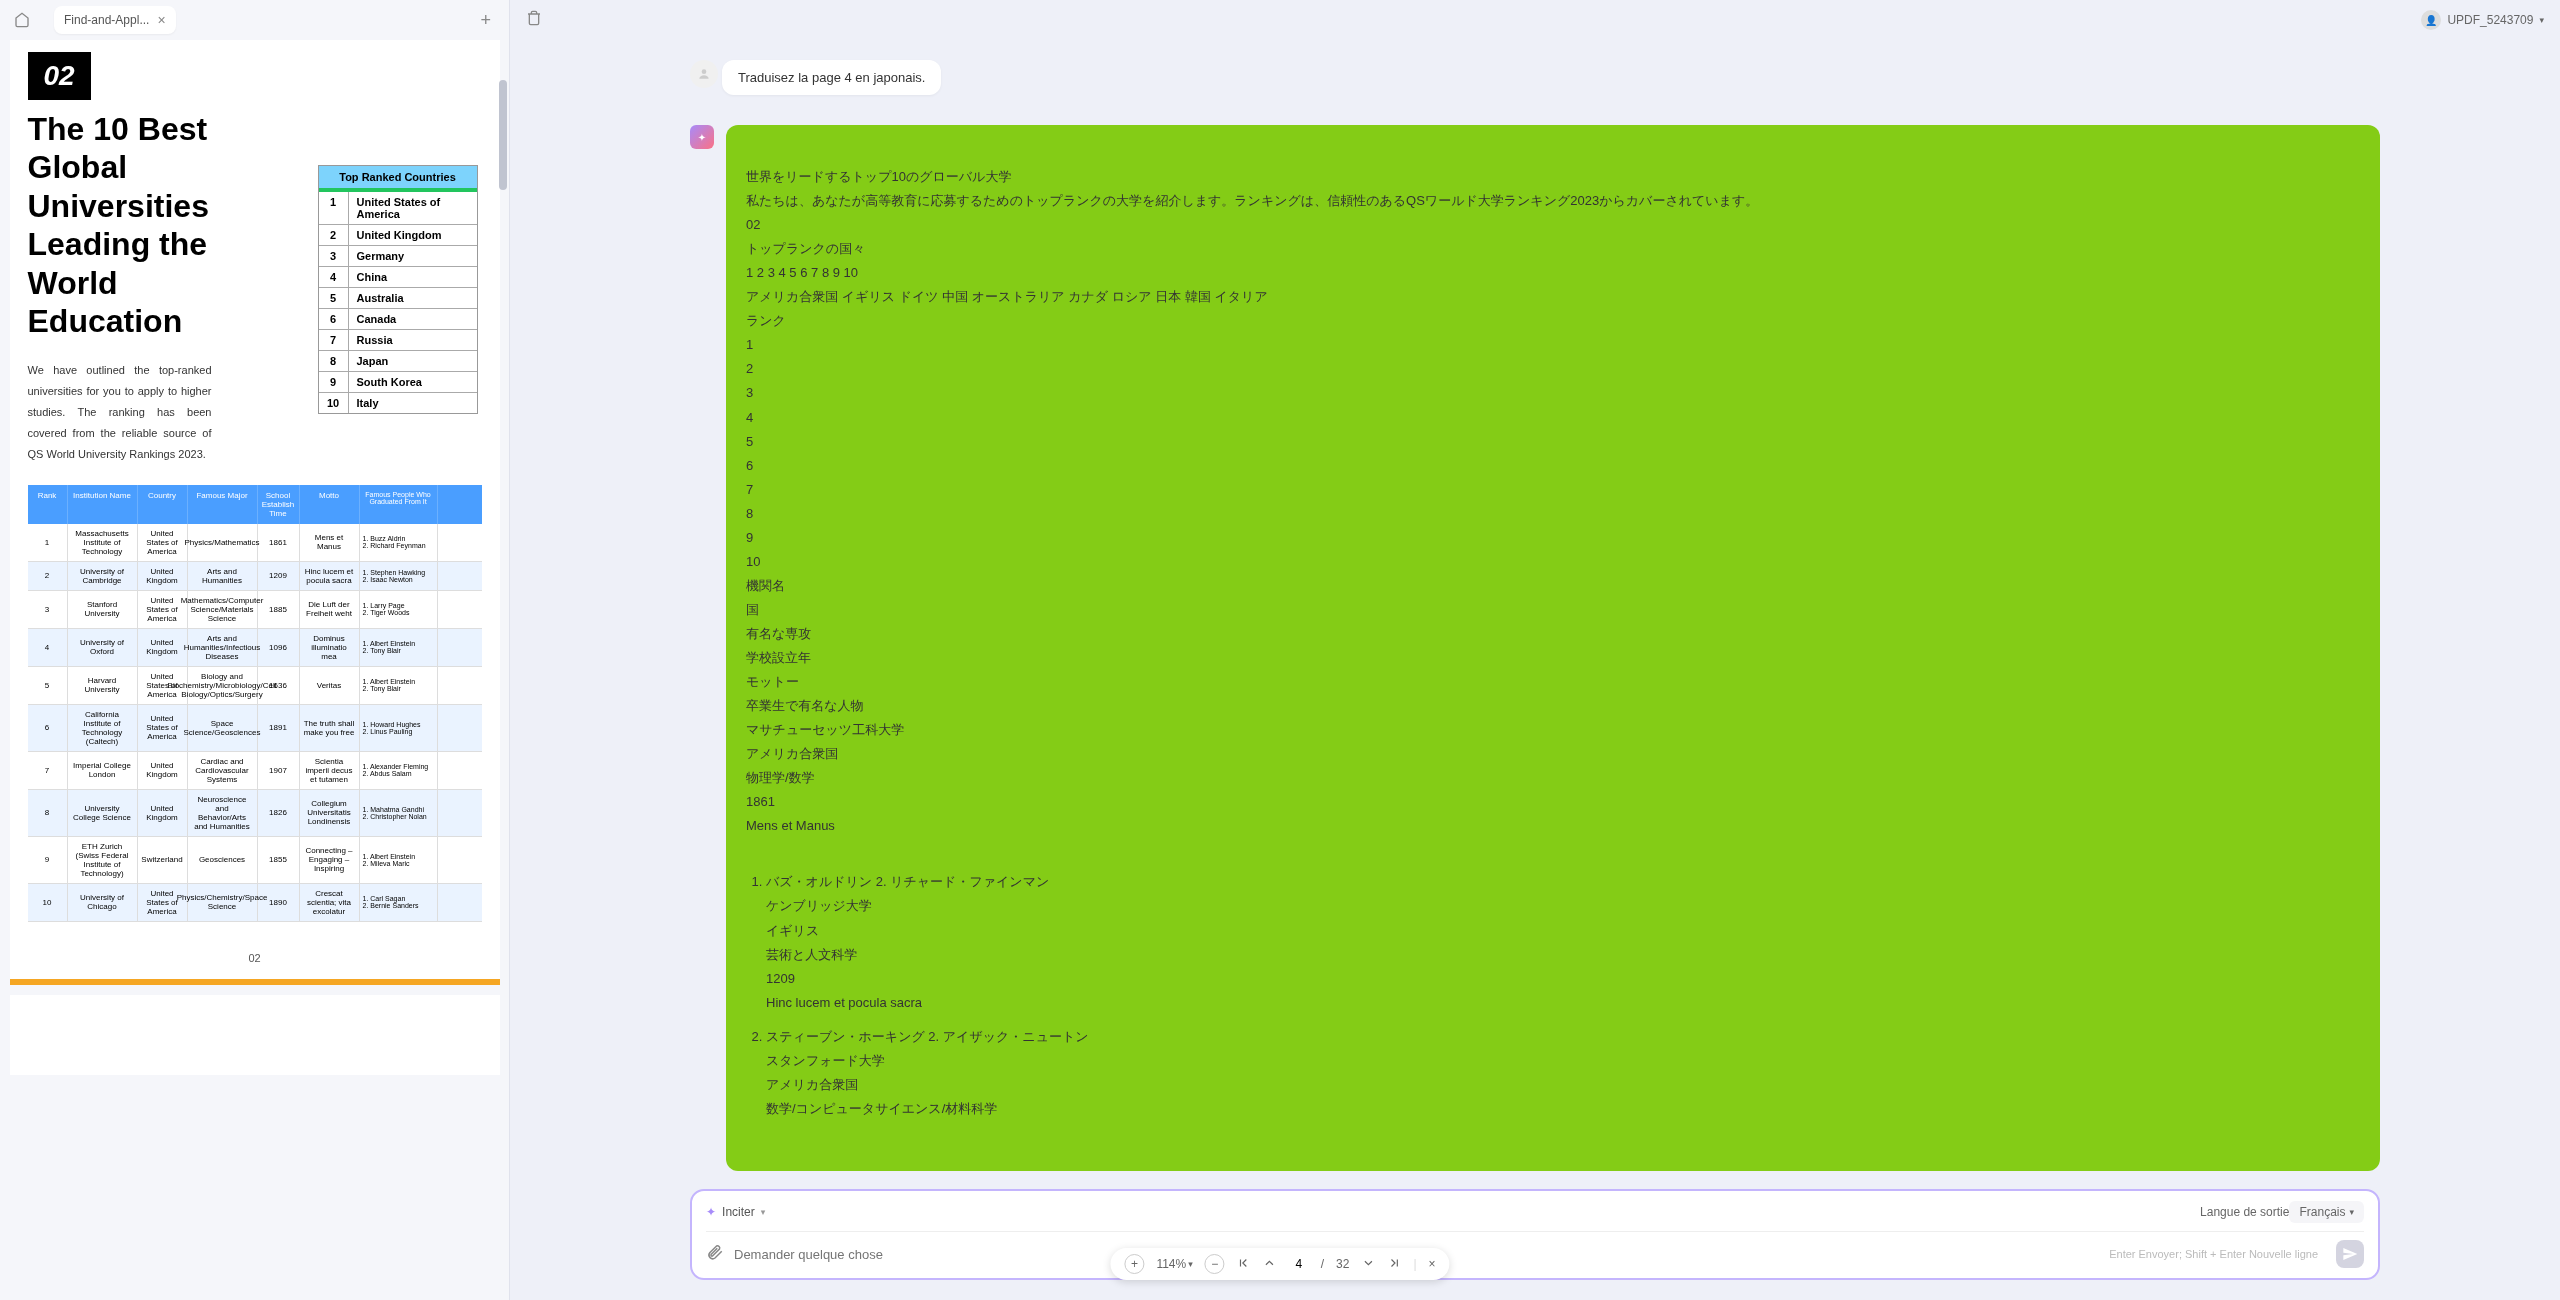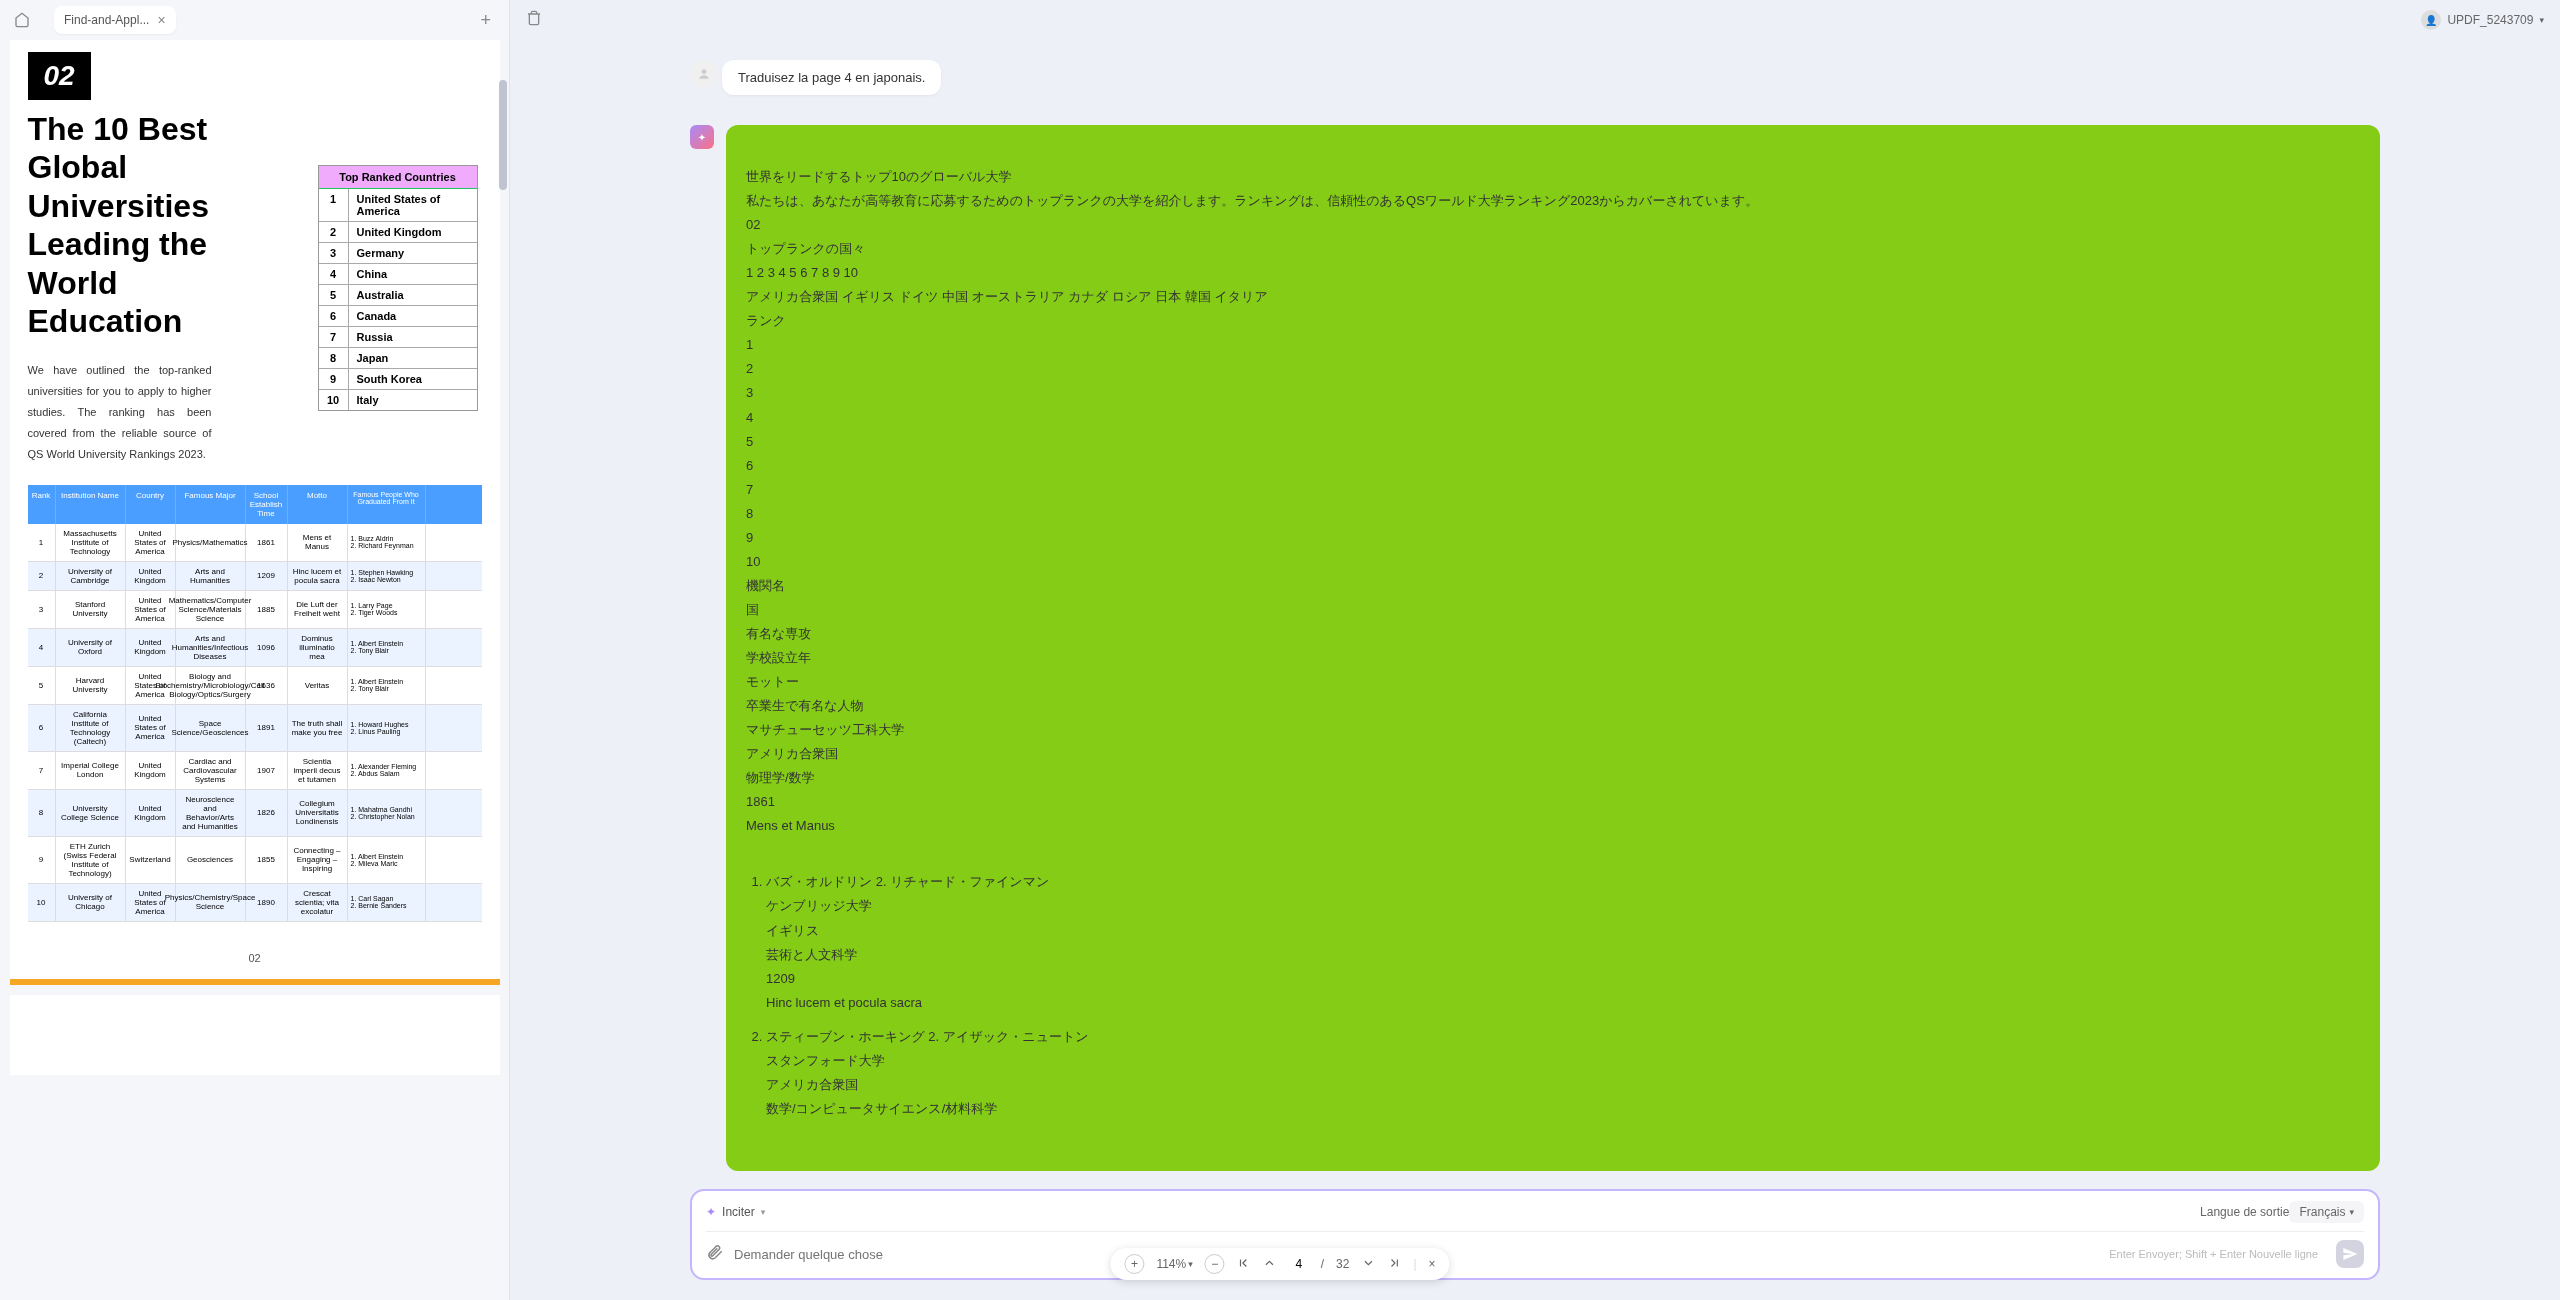--- a/index.html
+++ b/index.html
@@ -12,34 +12,34 @@
     .tab-close { color: #888; cursor: pointer; font-size: 14px; }
     .new-tab { margin-left: auto; color: #888; cursor: pointer; font-size: 18px; padding: 4px 8px; }
     
     .doc-viewport { flex: 1; overflow-y: auto; padding: 0 8px; position: relative; }
     .doc-page { background: #fff; margin: 0 auto; width: 490px; padding: 0; position: relative; }
     .page-number-badge { position: absolute; top: 12px; left: 18px; background: #000; color: #fff; font-size: 28px; font-weight: bold; font-style: italic; padding: 8px 16px; }
     .page-title { font-size: 32px; font-weight: 700; line-height: 1.2; padding: 70px 18px 10px 18px; max-width: 280px; }
     .page-intro { font-size: 11px; color: #333; padding: 10px 18px 0 18px; max-width: 220px; line-height: 1.9; text-align: justify; }
     
     .countries-table { position: absolute; top: 125px; right: 22px; width: 160px; border: 1px solid #999; }
-    .countries-header { background: #f0abfc; text-align: center; font-size: 11px; font-weight: bold; padding: 5px; border-bottom: 1px solid #22c55e; }
+    .countries-header { background: #7dd3fc; text-align: center; font-size: 11px; font-weight: bold; padding: 5px; border-bottom: 4px solid #22c55e; }
     .countries-row { display: flex; border-bottom: 1px solid #aaa; font-size: 11px; }
     .countries-row:last-child { border-bottom: none; }
     .country-rank { width: 30px; text-align: center; padding: 4px; border-right: 1px solid #aaa; font-weight: bold; }
     .country-name { flex: 1; padding: 4px 8px; font-weight: bold; }
     
     .uni-table { margin: 20px 18px 0 18px; width: calc(100% - 36px); font-size: 8px; }
     .uni-header { display: flex; background: #4a9eff; color: #fff; }
     .uni-header > div { padding: 6px 3px; text-align: center; border-right: 1px solid #6bb0ff; }
     .uni-row { display: flex; border-bottom: 1px solid #ddd; }
     .uni-row:nth-child(even) { background: #eaf3ff; }
     .uni-row:nth-child(odd) { background: #fff; }
     .uni-row > div { padding: 5px 3px; text-align: center; border-right: 1px solid #ddd; display: flex; align-items: center; justify-content: center; }
-    .col-rank { width: 28px; }
+    .col-rank { width: 40px; }
     .col-inst { width: 70px; }
     .col-country { width: 50px; }
     .col-major { width: 70px; }
     .col-year { width: 42px; }
     .col-motto { width: 60px; }
     .col-people { width: 78px; text-align: left; font-size: 7px; }
     .uni-row .col-people { justify-content: flex-start; text-align: left; }
     
     .page-footer-num { text-align: center; font-size: 11px; padding: 30px 0 15px; color: #555; }
     .page-bottom-bar { height: 6px; background: #f5a623; }

